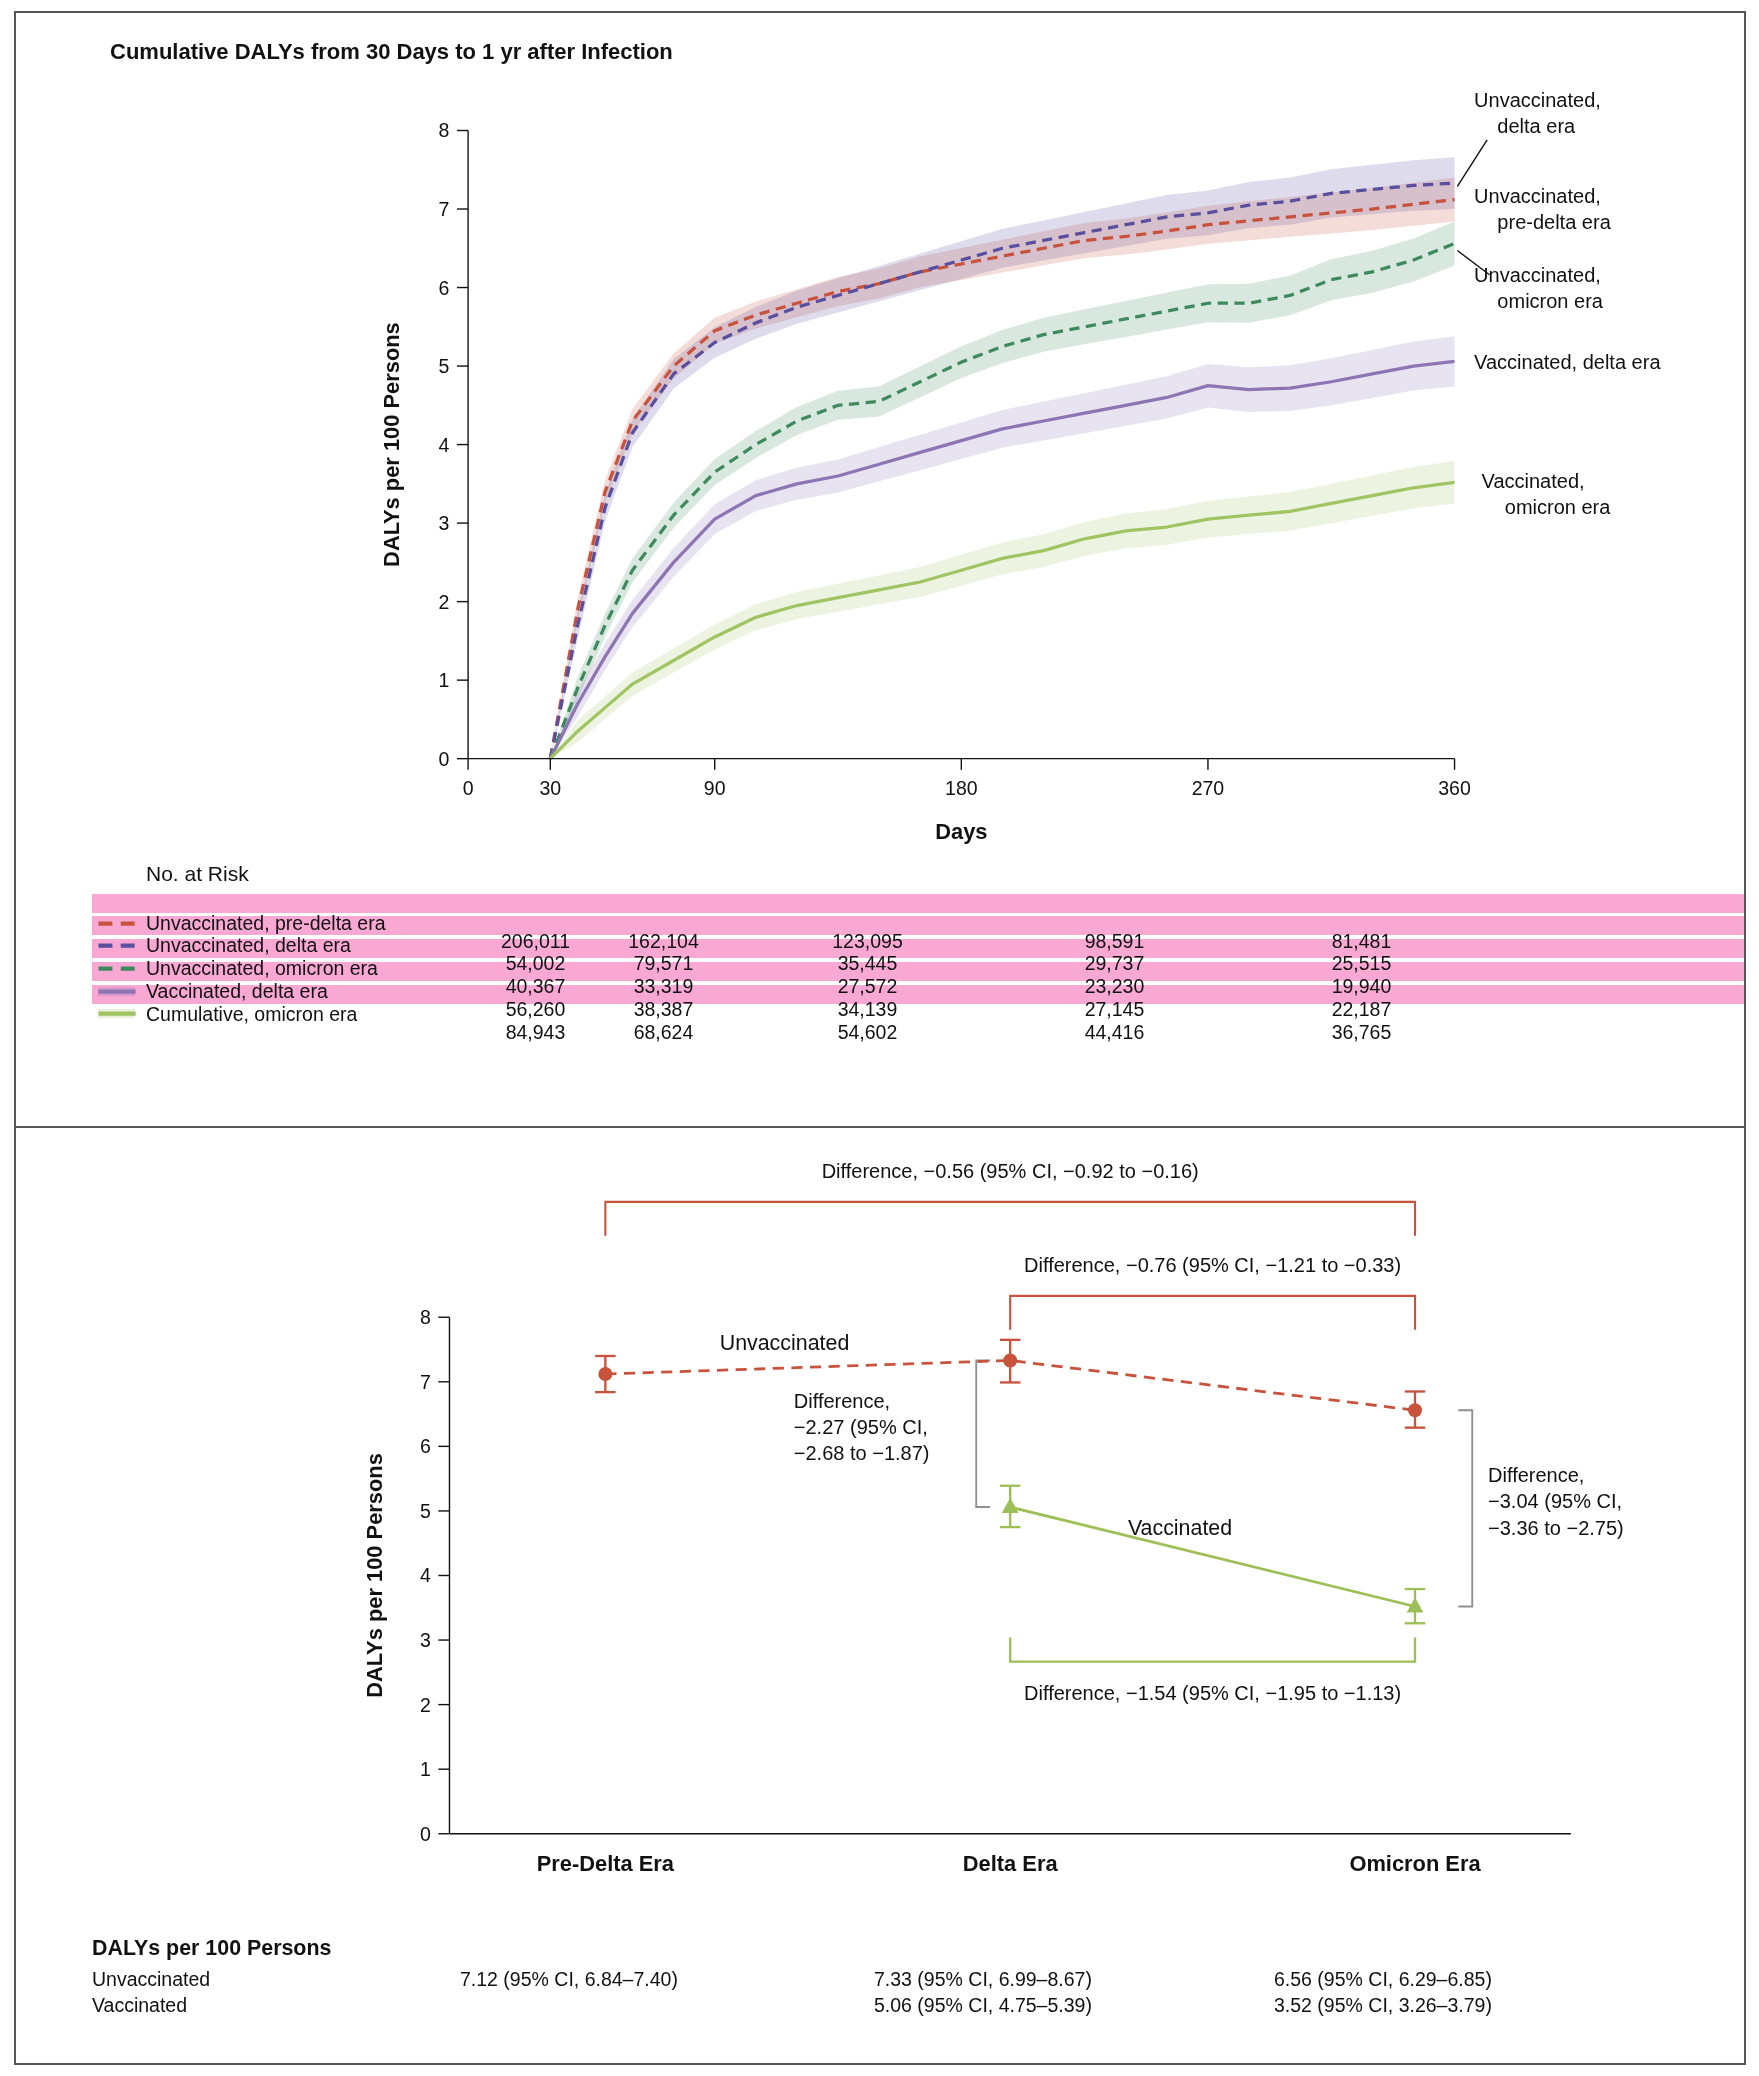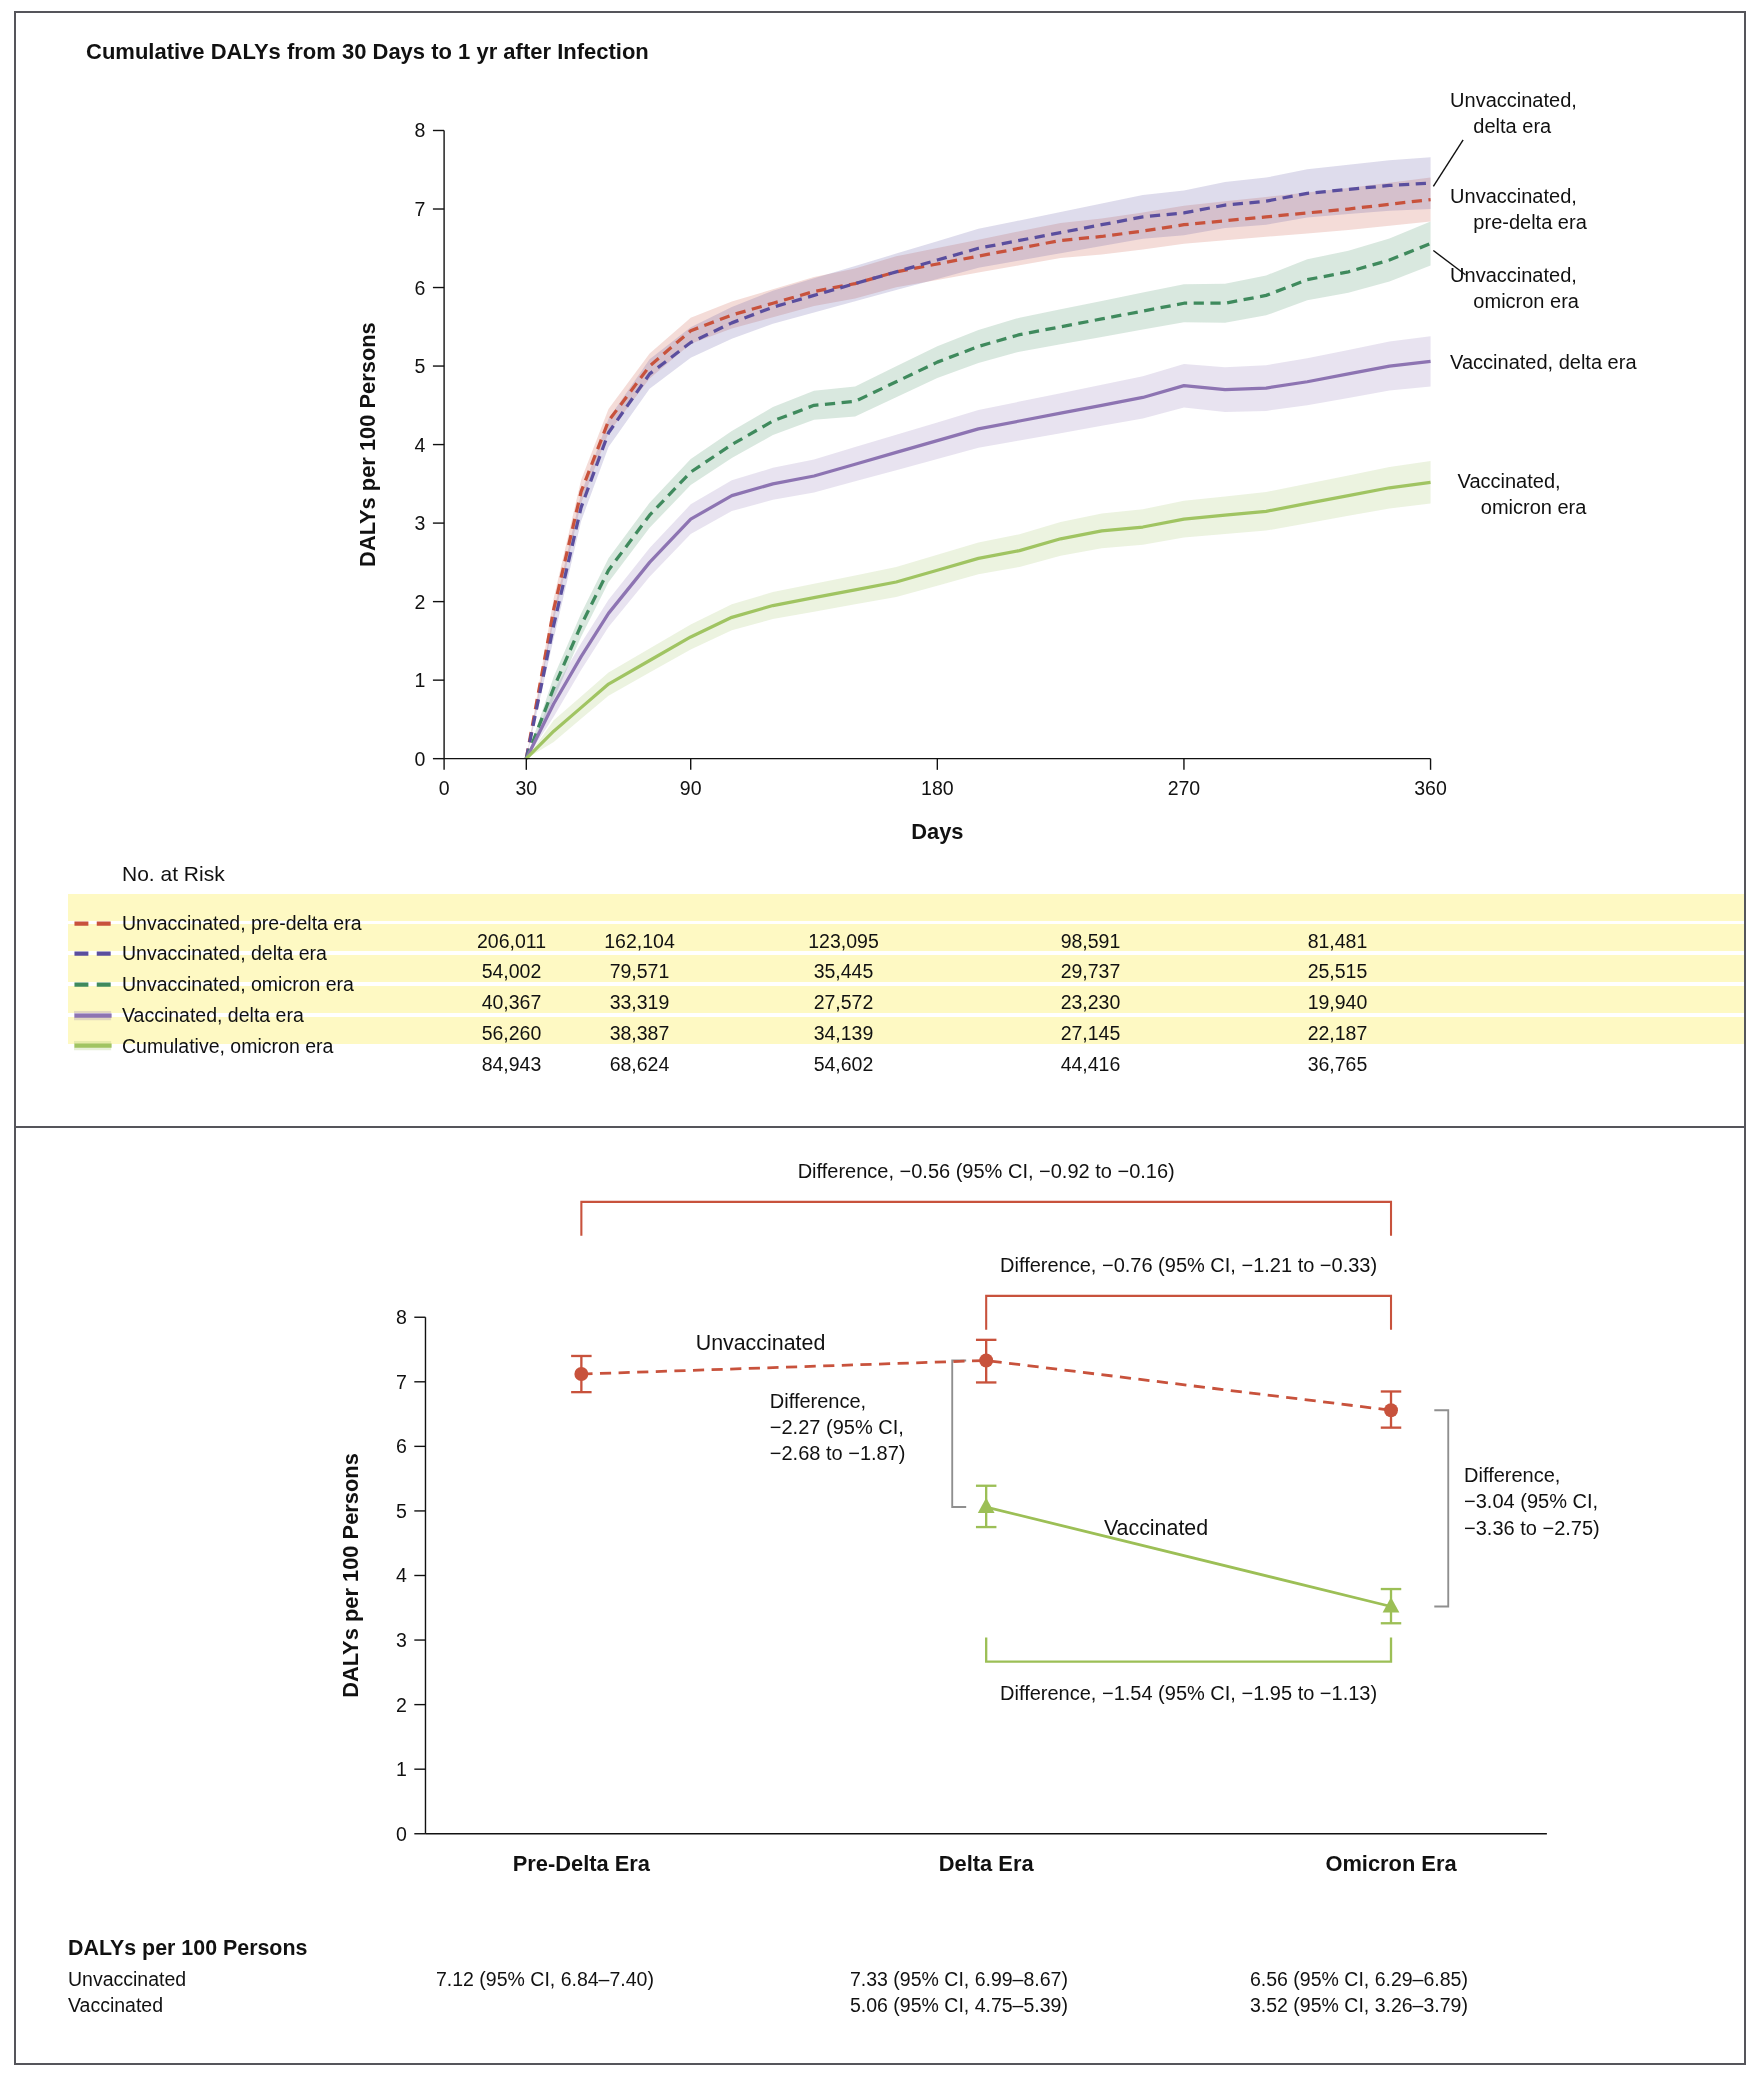--- a/index.html
+++ b/index.html
@@ -1,35 +1,35 @@
 <!DOCTYPE html>
 <html style="font-size:7.4px"><head>
 <meta charset="utf-8">
 <style>
   *{box-sizing:border-box;margin:0;padding:0;}
   html,body{background:#ffffff;}
   body{width:1760px;height:2077px;position:relative;font-family:"Liberation Sans",sans-serif;color:#111;}
   .figure{position:absolute;left:14px;top:11.2px;width:1732px;height:2054px;border:2.3px solid #55555b;background:#fff;}
-  .panel{position:relative;width:100%;}
+  .panel{position:relative;width:100%;padding-left:24px;}
   .panel-a{height:1089px;border-bottom:2.3px solid #55555b;}
   .panel-b{height:961px;}
   .panel-title{font-size:22px;font-weight:bold;margin:25.6px 0 0 70px;}
   svg{display:block;}
   #chartA{margin-top:5.6px;}
   #chartB{margin-top:2.8px;}
   text{font-family:"Liberation Sans",sans-serif;fill:#111;}
   .tick-label{font-size:42px;}
   .axis-title{font-size:47px;font-weight:bold;}
   .end-label{font-size:43px;}
   .anno{font-size:43px;}
   .cat-label{font-size:47px;font-weight:bold;}
   .series-label{font-size:46px;}
   .risk-table{margin:14px 0 0 52px;}
   .risk-heading{font-size:21px;font-weight:normal;margin:0 0 7.4px 54px;}
-  .risk-row{display:grid;grid-template-columns:54px 342px 95px 161px 247px 247px 247px;height:27px;align-items:center;background:#fef9c3;margin-bottom:3.7px;font-size:19.5px;}
+  .risk-row{display:grid;grid-template-columns:54px 342px 95px 161px 247px 247px 247px;height:19px;align-items:center;background:#f9a8d4;margin-bottom:3.7px;font-size:19.5px;}
   .risk-row .num{text-align:center;margin-top:36px;}
   .key-svg{display:block;margin-left:5.6px;}
   .daly-table{margin:37px 0 0 52px;font-size:19.5px;}
   .daly-heading{font-size:21.4px;font-weight:bold;margin-bottom:5.6px;}
   .daly-row{display:grid;grid-template-columns:368px 414px 400px auto;height:26px;align-items:center;}
 </style>
 </head>
 <body>
 
 <div class="figure">

